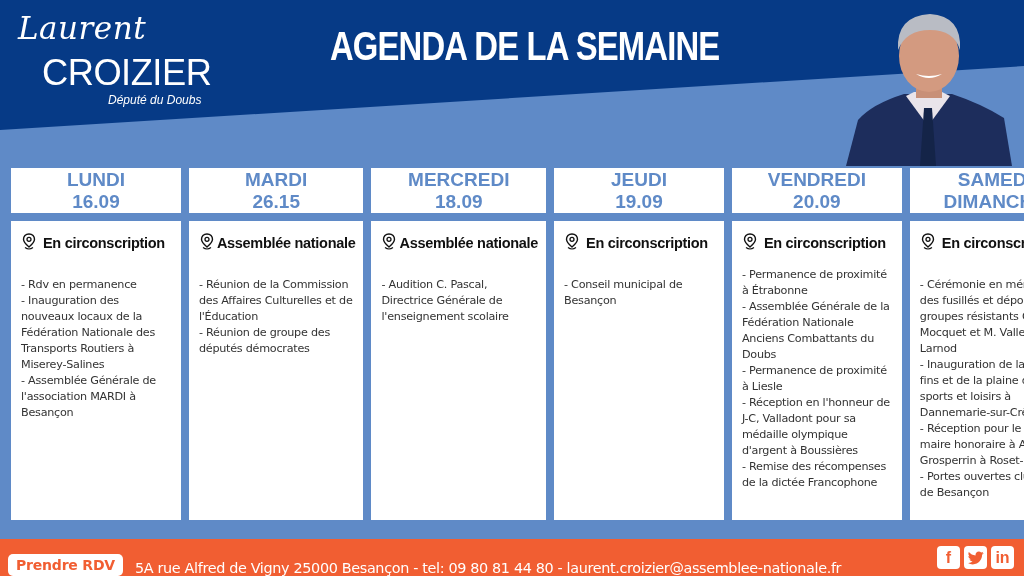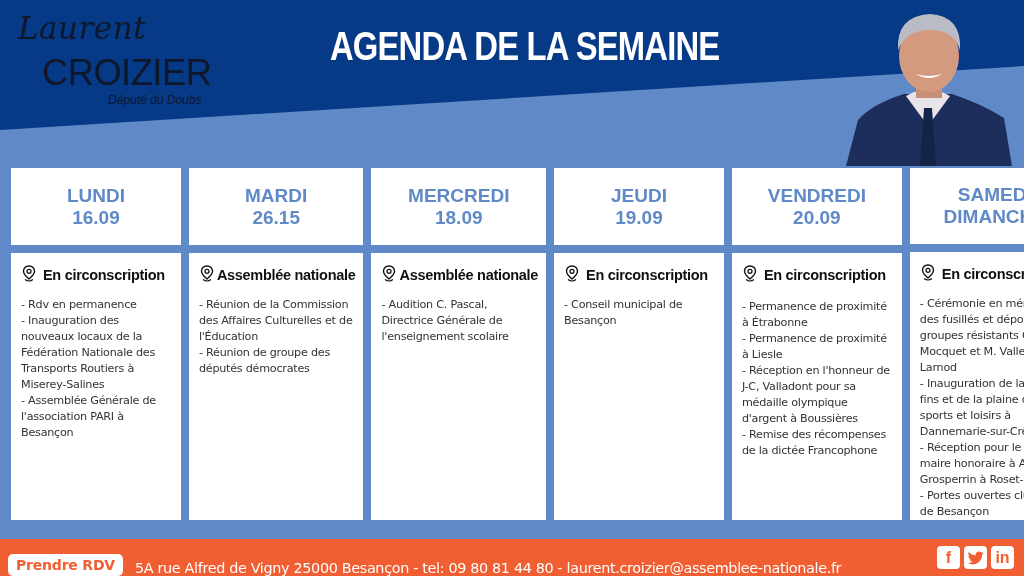--- a/index.html
+++ b/index.html
@@ -1,34 +1,34 @@
 <!DOCTYPE html>
 <html><head>
 <meta charset="utf-8">
 <style>
   * { box-sizing: border-box; margin: 0; padding: 0; }
   html, body { width: 1024px; height: 576px; overflow: hidden; }
   body { position: relative; background: #5f8ac7; font-family: "DejaVu Sans", sans-serif; }
   .top-band { position: absolute; left: 0; top: 0; width: 1024px; height: 150px; }
   .top-band svg { display: block; }
-  .logo { position: absolute; left: 12px; top: 10px; width: 215px; height: 95px; color: #0f172a; }
+  .logo { position: absolute; left: 12px; top: 10px; width: 215px; height: 95px; color: #ffffff; }
   .logo-first { position: absolute; left: 6px; top: 0px; font-family: "DejaVu Serif", serif; font-style: italic; font-size: 31px; letter-spacing: 0.5px; }
   .logo-last { position: absolute; left: 30px; top: 44px; font-family: "Liberation Sans", sans-serif; font-size: 37px; letter-spacing: -0.5px; line-height: 1; transform: scaleX(0.98); transform-origin: left; }
   .logo-sub { position: absolute; left: 96px; top: 83px; font-family: "Liberation Sans", sans-serif; font-style: italic; font-size: 12px; }
   .title { position: absolute; left: 330px; top: 26px; color: #fff; font-family: "Liberation Sans", sans-serif; font-weight: bold; font-size: 40px; letter-spacing: -1px; transform: scaleX(0.82); transform-origin: left; line-height: 1; }
   .portrait { position: absolute; left: 842px; top: 8px; width: 172px; height: 158px; }
   .cols { position: absolute; left: 11px; top: 168px; width: 1003px; height: 352px; display: flex; gap: 8px; }
   .col { flex: 1; display: flex; flex-direction: column; gap: 8px; }
-  .head { background: #fff; height: 77px; display: flex; flex-direction: column; justify-content: center; align-items: center; color: #5f8ac7; font-family: "Liberation Sans", sans-serif; font-weight: bold; font-size: 19px; line-height: 22px; text-align: right; }
+  .head { background: #fff; height: 45px; display: flex; flex-direction: column; justify-content: center; align-items: center; color: #5f8ac7; font-family: "Liberation Sans", sans-serif; font-weight: bold; font-size: 19px; line-height: 22px; text-align: right; }
   .body { background: #fff; flex: 1; padding: 8px 8px 0 10px; }
   .loc { display: flex; align-items: flex-end; font-family: "Liberation Sans", sans-serif; font-weight: bold; font-size: 14.5px; color: #111; height: 22px; white-space: nowrap; letter-spacing: -0.3px; }
   .loc svg { width: 16px; height: 18px; margin-right: 6px; flex: none; }
   .loc.center { justify-content: center; padding-right: 8px; }
   .loc.tight svg { margin-right: 2px; }
-  .items { margin-top: 14px; font-family: "DejaVu Sans", sans-serif; font-size: 11.2px; line-height: 16px; color: #333; letter-spacing: -0.25px; }
+  .items { margin-top: 26px; font-family: "DejaVu Sans", sans-serif; font-size: 11.2px; line-height: 16px; color: #333; letter-spacing: -0.25px; }
   .items div { white-space: normal; }
   .footer { position: absolute; left: 0; top: 539px; width: 1024px; height: 37px; background: #f15e32; display: flex; align-items: flex-end; }
   .rdv { margin-left: 8px; background: #fff; color: #f15e32; border-radius: 5px; font-family: "DejaVu Sans", sans-serif; font-weight: bold; font-size: 14px; padding: 3px 8px; letter-spacing: -0.2px; }
   .contact { margin-left: 12px; color: #fff; font-family: "DejaVu Sans", sans-serif; font-size: 14.4px; letter-spacing: -0.35px; white-space: nowrap; margin-top: 36px; }
   .socials { position: absolute; right: 10px; top: 7px; display: flex; gap: 4px; }
   .soc { width: 23px; height: 23px; background: #fff; border-radius: 4px; color: #f15e32; font-family: "Liberation Sans", sans-serif; font-weight: bold; display: flex; align-items: center; justify-content: center; font-size: 16px; }
 </style>
 </head>
 <body>
 
@@ -69,21 +69,21 @@
         <svg viewBox="0 0 16 18">
             <path d="M8,1 C4.5,1 2.5,3.5 2.5,6.3 C2.5,9.5 8,14 8,14 C8,14 13.5,9.5 13.5,6.3 C13.5,3.5 11.5,1 8,1 Z" fill="none" stroke="#111" stroke-width="1.4"></path>
             <circle cx="8" cy="6.3" r="2" fill="none" stroke="#111" stroke-width="1.3"></circle>
             <path d="M4,14.5 Q8,17.5 12,14.5" fill="none" stroke="#111" stroke-width="1.2"></path>
           </svg>
         <span>En circonscription</span>
       </div>
       <div class="items">
         <div>- Rdv en permanence</div>
         <div>- Inauguration des nouveaux locaux de la Fédération Nationale des Transports Routiers à Miserey-Salines</div>
-        <div>- Assemblée Générale de l'association PARI à Besançon</div>
+        <div>- Assemblée Générale de l'association MARDI à Besançon</div>
       </div>
     </div>
   </div>
 
   <div class="col">
     <div class="head">
       <div>MARDI</div>
       <div>26.15</div>
     </div>
     <div class="body">
@@ -151,20 +151,21 @@
       <div class="loc center">
         <svg viewBox="0 0 16 18">
             <path d="M8,1 C4.5,1 2.5,3.5 2.5,6.3 C2.5,9.5 8,14 8,14 C8,14 13.5,9.5 13.5,6.3 C13.5,3.5 11.5,1 8,1 Z" fill="none" stroke="#111" stroke-width="1.4"></path>
             <circle cx="8" cy="6.3" r="2" fill="none" stroke="#111" stroke-width="1.3"></circle>
             <path d="M4,14.5 Q8,17.5 12,14.5" fill="none" stroke="#111" stroke-width="1.2"></path>
           </svg>
         <span>En circonscription</span>
       </div>
       <div class="items" style="margin-top:16px;">
         <div>- Permanence de proximité à Étrabonne</div>
+        <div>- Assemblée Générale de la Fédération Nationale Anciens Combattants du Doubs</div>
         <div>- Permanence de proximité à Liesle</div>
         <div>- Réception en l'honneur de J-C, Valladont pour sa médaille olympique d'argent à Boussières</div>
         <div>- Remise des récompenses de la dictée Francophone</div>
       </div>
     </div>
   </div>
 
   <div class="col">
     <div class="head">
       <div>SAMEDI</div>

